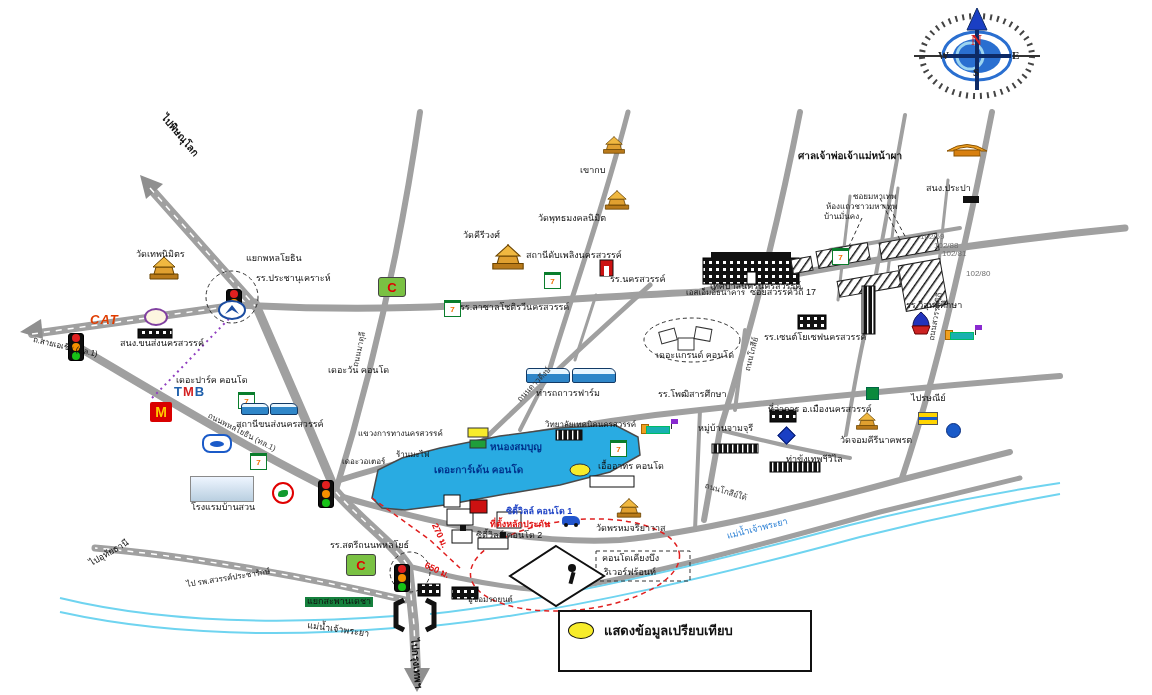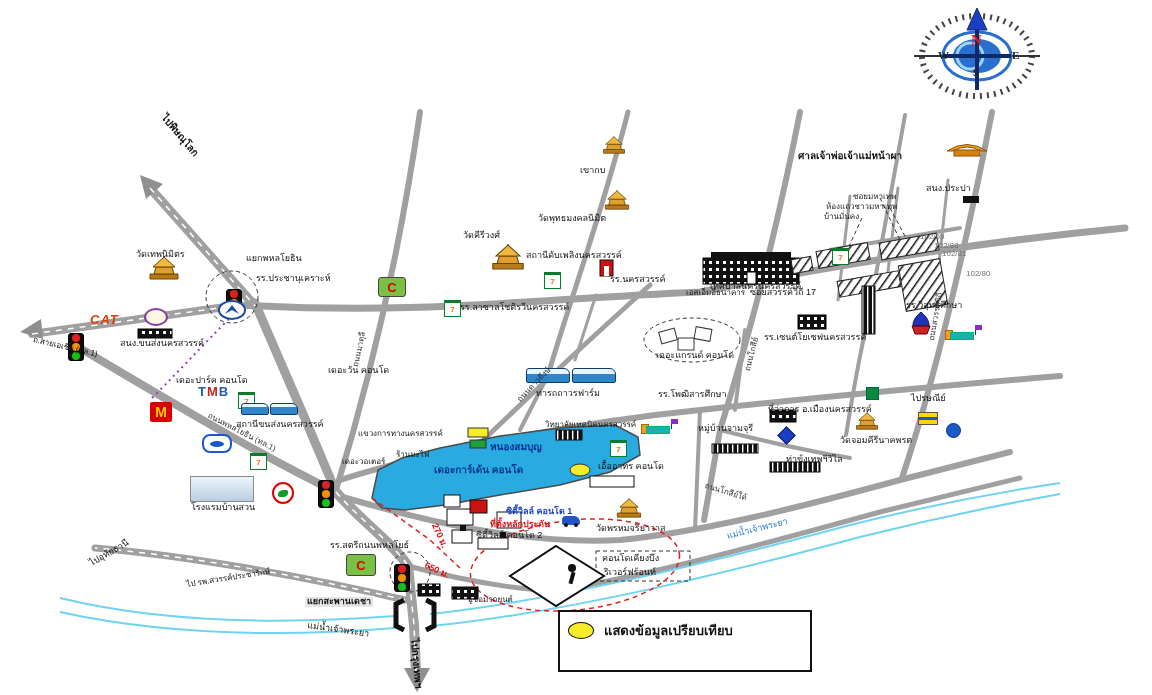--- a/index.html
+++ b/index.html
@@ -5,21 +5,21 @@
   html,body{margin:0;padding:0;background:#fff;}
   .canvas{position:relative;width:1152px;height:695px;background:#fff;overflow:hidden;
           font-family:"Liberation Sans",sans-serif;}
   svg.maplayer{position:absolute;left:0;top:0;}
   .lbl{position:absolute;font-size:9px;color:#111;white-space:nowrap;line-height:1.1;
        transform-origin:left top;}
   .s8{font-size:8px;} .s9{font-size:9px;} .s10{font-size:10px;font-weight:bold;}
   .gray{color:#707070;} .navy{color:#00338d;font-weight:bold;}
   .red{color:#e01010;font-weight:bold;} .blue{color:#1a3fc4;font-weight:bold;}
   .cyanblue{color:#2a7fd4;} .road{color:#333;}
-  .bg{background:#e5e5e5;padding:0 2px;border:1px solid #fff;font-weight:bold;}
+  .bg{background:#15803d;padding:0 2px;border:1px solid #fff;}
   
   .ic{position:absolute;}
   .tl{width:14px;height:26px;background:#0d0d0d;border-radius:3px;border:1px solid #000;
       display:flex;flex-direction:column;align-items:center;justify-content:space-around;}
   .tl i{display:block;width:8px;height:8px;border-radius:50%;}
   .tl .r{background:#e02020;} .tl .y{background:#f59000;} .tl .g{background:#17c217;}
   .sev{width:15px;height:13px;background:#fff;border:1px solid #0a7d2c;border-top:3px solid #0a7d2c;
        display:grid;place-items:center;font-size:8px;font-weight:bold;color:#f06e00;}
   .bigc{width:26px;height:18px;background:#7ac143;border:1px solid #444;border-radius:3px;
         display:grid;place-items:center;color:#e00000;font-weight:bold;font-size:13px;}
@@ -292,21 +292,21 @@
       <div class="ic bigc" style="left: 378px; top: 277px;">
         <span>C</span>
       </div>
       <div class="ic bigc big2" style="left: 346px; top: 554px;">
         <span>C</span>
       </div>
       <div class="ic mcd" style="left: 150px; top: 402px;">
         <span>M</span>
       </div>
       <div class="ic cattxt" style="left: 90px; top: 312px;"><span>CAT</span></div>
-      <div class="ic tmbtxt" style="left: 174px; top: 384px; margin-left: 24px;"><span>T</span><b>M</b><span>B</span></div>
+      <div class="ic tmbtxt" style="left: 174px; top: 384px;"><span>T</span><b>M</b><span>B</span></div>
       <div class="ic mazda" style="left: 218px; top: 300px;">
         <svg width="28" height="20">
           <ellipse cx="14" cy="10" rx="13" ry="9" fill="#fff" stroke="#1c4da1" stroke-width="2"></ellipse>
           <path d="M7 14 L14 5 L21 14 L14 10 Z" fill="#1c4da1"></path>
         </svg>
       </div>
       <div class="ic purpleoval" style="left: 144px; top: 308px;"></div>
       <div class="ic blueoval" style="left: 202px; top: 434px;">
         <i></i>
       </div>

